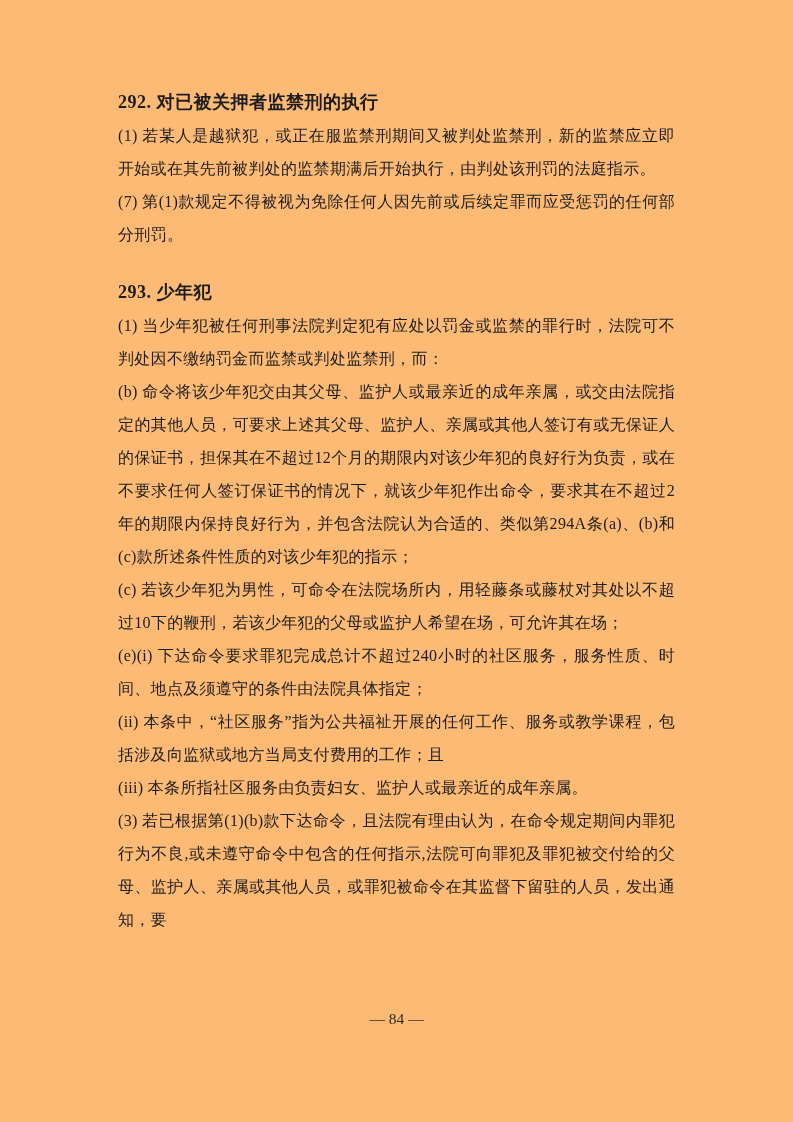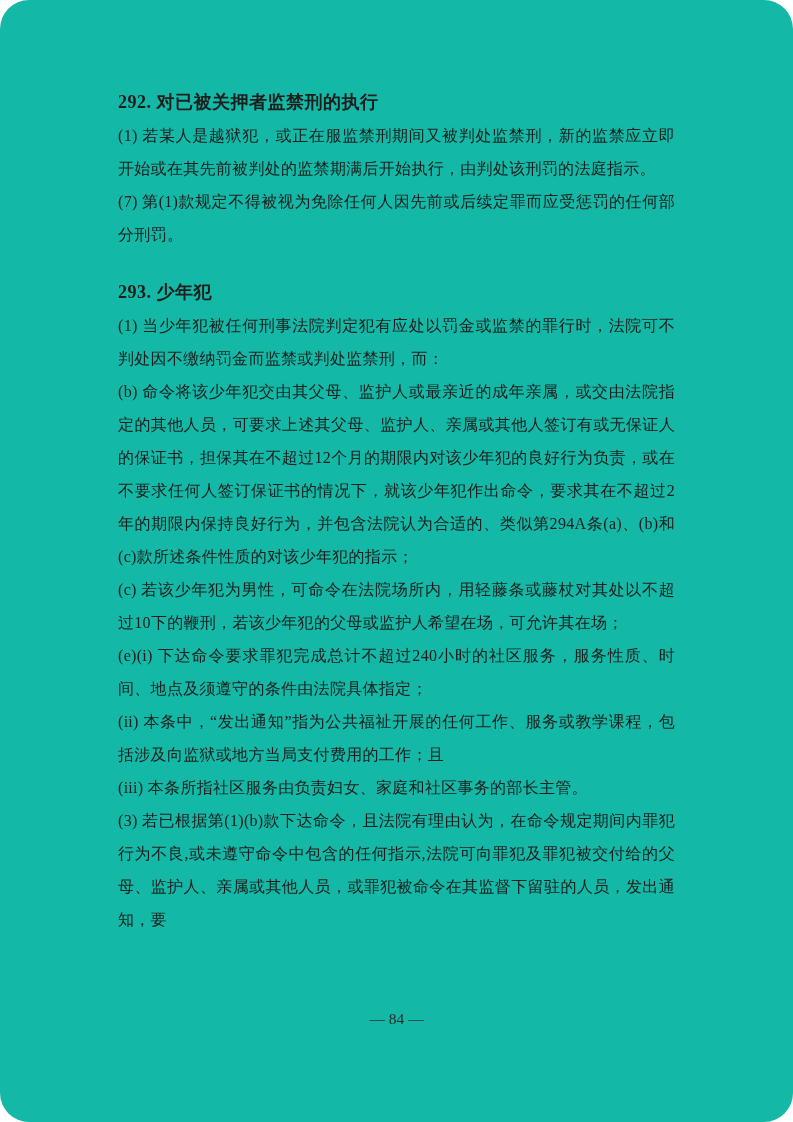--- a/index.html
+++ b/index.html
@@ -4,25 +4,24 @@
 <style>
   html, body {
     margin: 0;
     padding: 0;
     background: #ffffff;
   }
   .page {
     position: relative;
     width: 793px;
     height: 1122px;
-    background: #14b8a6;
+    background: #fdba74;
     overflow: hidden;
     font-family: "Liberation Serif", "DejaVu Serif", serif;
     color: #1d1d1d;
-    border-radius: 29px;
   }
   .content {
     position: absolute;
     left: 118px;
     top: 85px;
     width: 557px;
   }
   .law-section { margin: 0; }
   .law-section + .law-section { margin-top: 24px; }
   .section-heading {
@@ -60,21 +59,21 @@
         <h2 class="section-heading">292. 对已被关押者监禁刑的执行</h2>
         <p class="para">(1) 若某人是越狱犯，或正在服监禁刑期间又被判处监禁刑，新的监禁应立即开始或在其先前被判处的监禁期满后开始执行，由判处该刑罚的法庭指示。</p>
         <p class="para">(7) 第(1)款规定不得被视为免除任何人因先前或后续定罪而应受惩罚的任何部分刑罚。</p>
       </section>
       <section class="law-section">
         <h2 class="section-heading">293. 少年犯</h2>
         <p class="para">(1) 当少年犯被任何刑事法院判定犯有应处以罚金或监禁的罪行时，法院可不判处因不缴纳罚金而监禁或判处监禁刑，而：</p>
         <p class="para">(b) 命令将该少年犯交由其父母、监护人或最亲近的成年亲属，或交由法院指定的其他人员，可要求上述其父母、监护人、亲属或其他人签订有或无保证人的保证书，担保其在不超过12个月的期限内对该少年犯的良好行为负责，或在不要求任何人签订保证书的情况下，就该少年犯作出命令，要求其在不超过2年的期限内保持良好行为，并包含法院认为合适的、类似第294A条(a)、(b)和(c)款所述条件性质的对该少年犯的指示；</p>
         <p class="para">(c) 若该少年犯为男性，可命令在法院场所内，用轻藤条或藤杖对其处以不超过10下的鞭刑，若该少年犯的父母或监护人希望在场，可允许其在场；</p>
         <p class="para">(e)(i) 下达命令要求罪犯完成总计不超过240小时的社区服务，服务性质、时间、地点及须遵守的条件由法院具体指定；</p>
-        <p class="para">(ii) 本条中，“发出通知”指为公共福祉开展的任何工作、服务或教学课程，包括涉及向监狱或地方当局支付费用的工作；且</p>
-        <p class="para">(iii) 本条所指社区服务由负责妇女、家庭和社区事务的部长主管。</p>
+        <p class="para">(ii) 本条中，“社区服务”指为公共福祉开展的任何工作、服务或教学课程，包括涉及向监狱或地方当局支付费用的工作；且</p>
+        <p class="para">(iii) 本条所指社区服务由负责妇女、监护人或最亲近的成年亲属。</p>
         <p class="para">(3) 若已根据第(1)(b)款下达命令，且法院有理由认为，在命令规定期间内罪犯行为不良,或未遵守命令中包含的任何指示,法院可向罪犯及罪犯被交付给的父母、监护人、亲属或其他人员，或罪犯被命令在其监督下留驻的人员，发出通知，要</p>
       </section>
     </main>
   <footer class="footer">
     <span>— 84 —</span>
   </footer>
 </div>
 
 </body></html>

